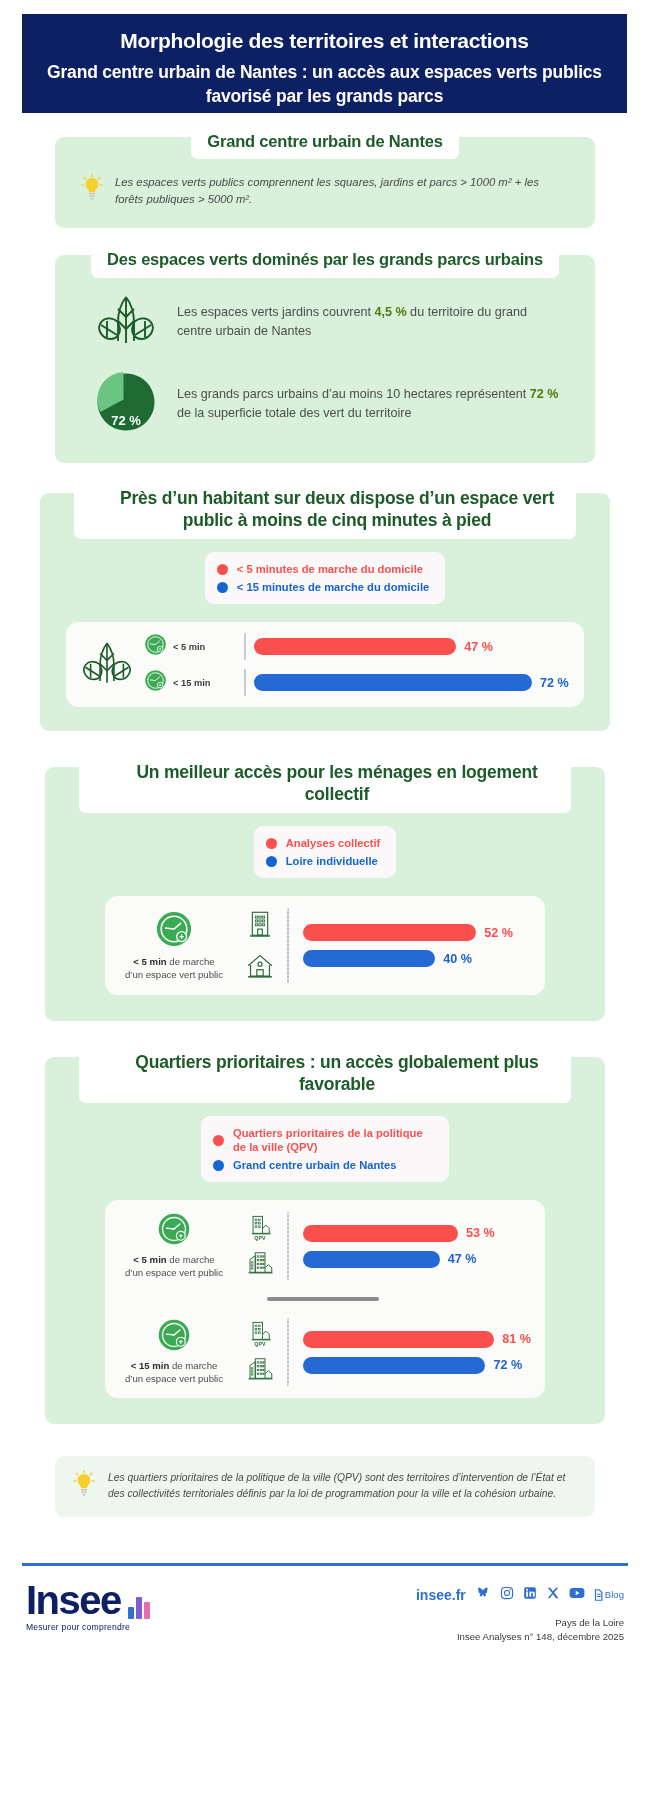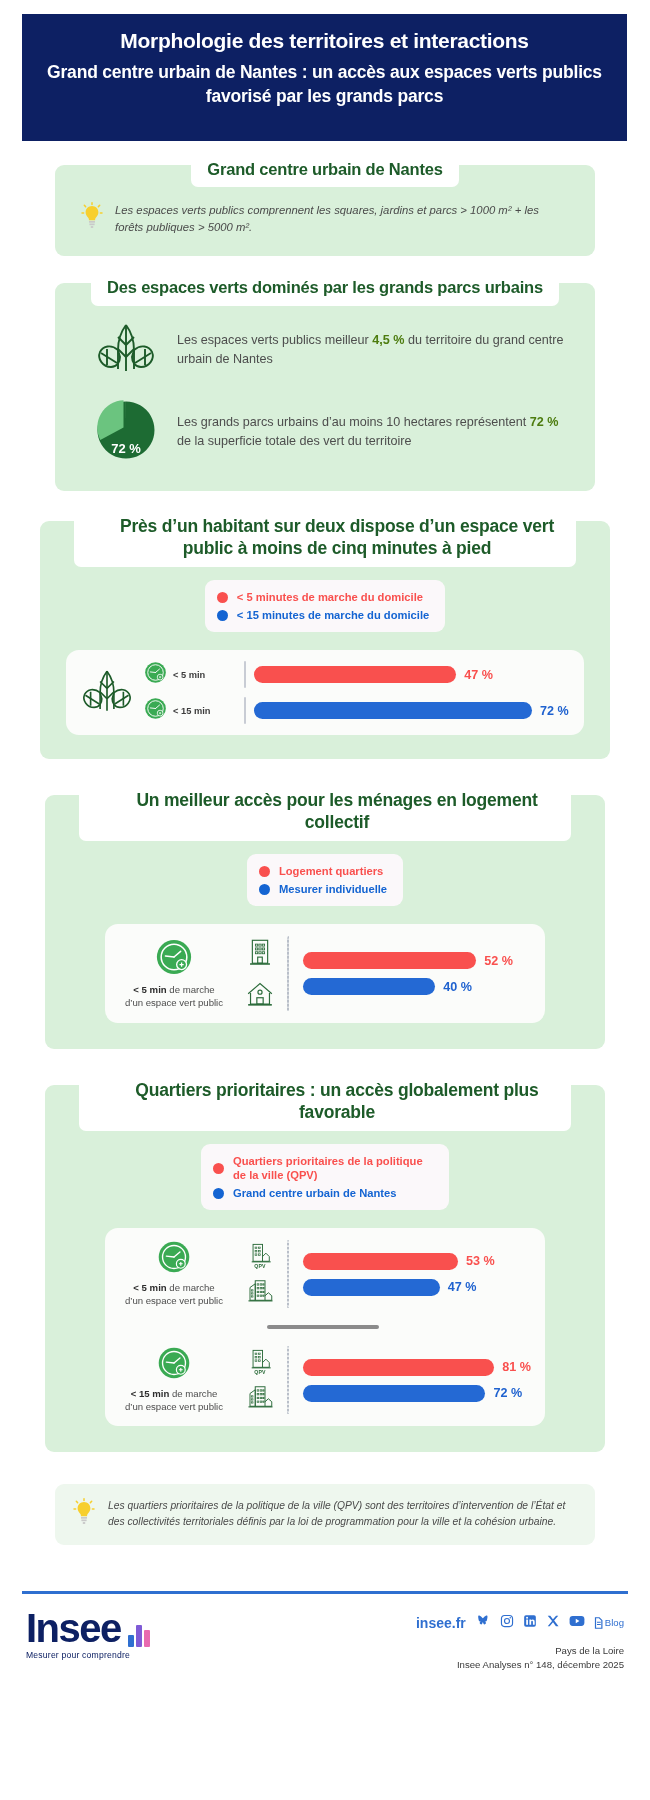--- a/index.html
+++ b/index.html
@@ -7,21 +7,21 @@
     width: 650px;
     background: #ffffff;
     font-family: "Liberation Sans", sans-serif;
   }
   body { width: 650px; min-height: 1800px; position: relative; overflow-x: hidden; }
 
   
   .header {
     background: #0d2063;
     margin: 14px 23px 0 22px;
-    padding: 14px 18px 32px 18px;
+    padding: 14px 18px 4px 18px;
     text-align: center;
   }
   .header .t1 {
     color: #ffffff;
     font-size: 21px;
     font-weight: bold;
     letter-spacing: -0.3px;
     line-height: 1.25;
   }
   .header .t2 {
@@ -268,21 +268,21 @@
         <path d="M31 6 C25 14 23 22 23 31 L23 50 M31 6 C37 14 39 22 39 31 L39 50"></path>
         <path d="M31 6 L31 52"></path>
         <path d="M23 18 L31 26 M39 18 L31 26 M23 30 L31 38 M39 30 L31 38"></path>
         <path d="M23 31 C16 25 8 27 5 33 C2 40 8 48 16 48 C22 48 25 43 25 38 Z"></path>
         <path d="M39 31 C46 25 54 27 57 33 C60 40 54 48 46 48 C40 48 37 43 37 38 Z"></path>
         <path d="M6 34 L22 44 M56 34 L40 44"></path>
         <path d="M12 30 L12 46 M50 30 L50 46"></path>
       </svg>
     </span>
     <div class="txt">
-      <span>Les espaces verts publics meilleur </span><b>4,5 %</b><span> du territoire du grand centre urbain de Nantes</span>
+      <span>Les espaces verts jardins couvrent </span><b>4,5 %</b><span> du territoire du grand centre urbain de Nantes</span>
     </div>
   </div>
 
   <div class="statrow" style="padding-bottom:26px">
     <span style="position:relative;display:inline-block;">
       <svg width="62" height="62" viewBox="0 0 100 100">
         <path d="M50 50 L50 4 A46 46 0 1 1 49.9 4 Z" fill="#1d6b33"></path>
         <path d="M46 46 L46 2 A44 44 0 0 0 8.5 66 Z" fill="#6bc47f"></path>
       </svg>
       <span style="position:absolute;left:0;right:0;bottom:9px;text-align:center;color:#fff;font-size:13px;font-weight:bold;">72 %</span>
@@ -366,25 +366,25 @@
   <div style="height:24px"></div>
 </div>
 
 <div style="height:36px"></div>
 <div class="panel wide">
   <div class="banner big">Un meilleur accès pour les ménages en logement collectif</div>
 
   <div class="legend" style="margin-bottom:18px;">
     <div class="li">
       <span class="dot" style="background:#f9504e"></span>
-      <span class="lb red">Logement quartiers</span>
+      <span class="lb red">Analyses collectif</span>
     </div>
     <div class="li">
       <span class="dot" style="background:#1464d2"></span>
-      <span class="lb blue">Mesurer individuelle</span>
+      <span class="lb blue">Loire individuelle</span>
     </div>
   </div>
 
   <div class="card2">
     <div class="sidelabel">
       <span>
         <svg width="38" height="38" viewBox="0 0 40 40">
           <circle cx="20" cy="20" r="18" fill="#3aaa53"></circle>
           <circle cx="20" cy="20" r="13.5" fill="none" stroke="#fff" stroke-width="1.6"></circle>
           <line x1="20" y1="20" x2="11" y2="19" stroke="#fff" stroke-width="1.6" stroke-linecap="round"></line>

